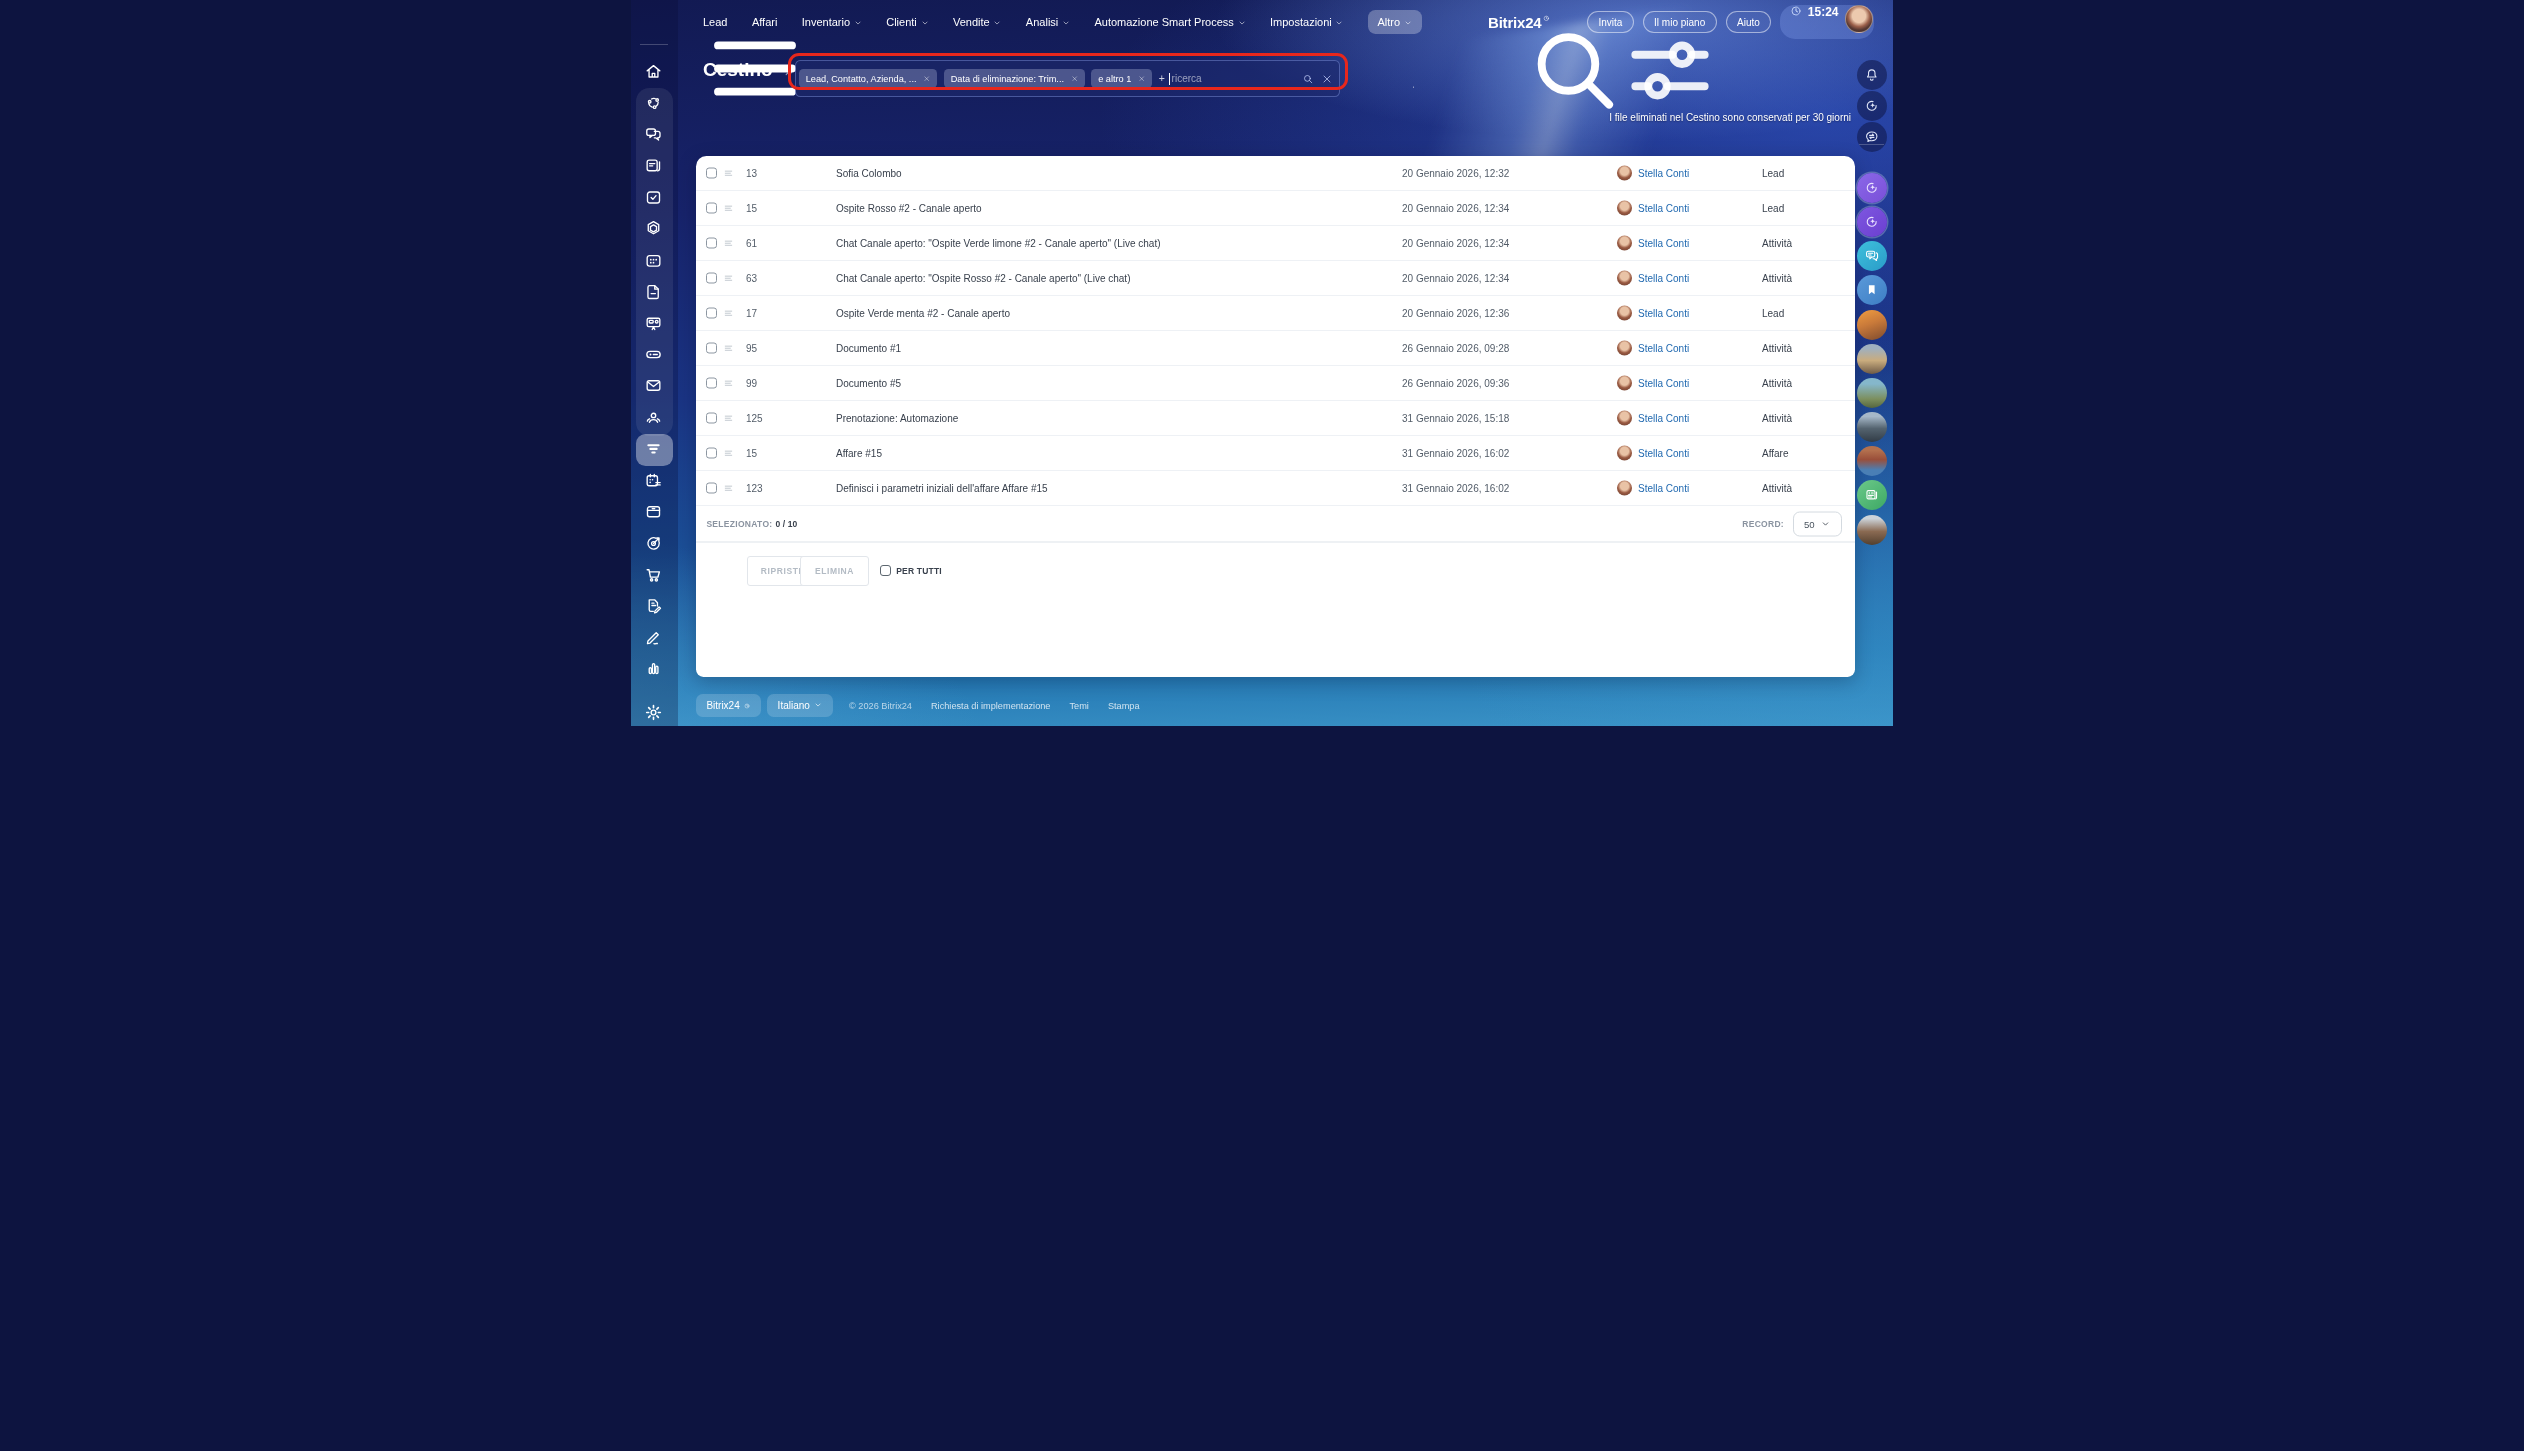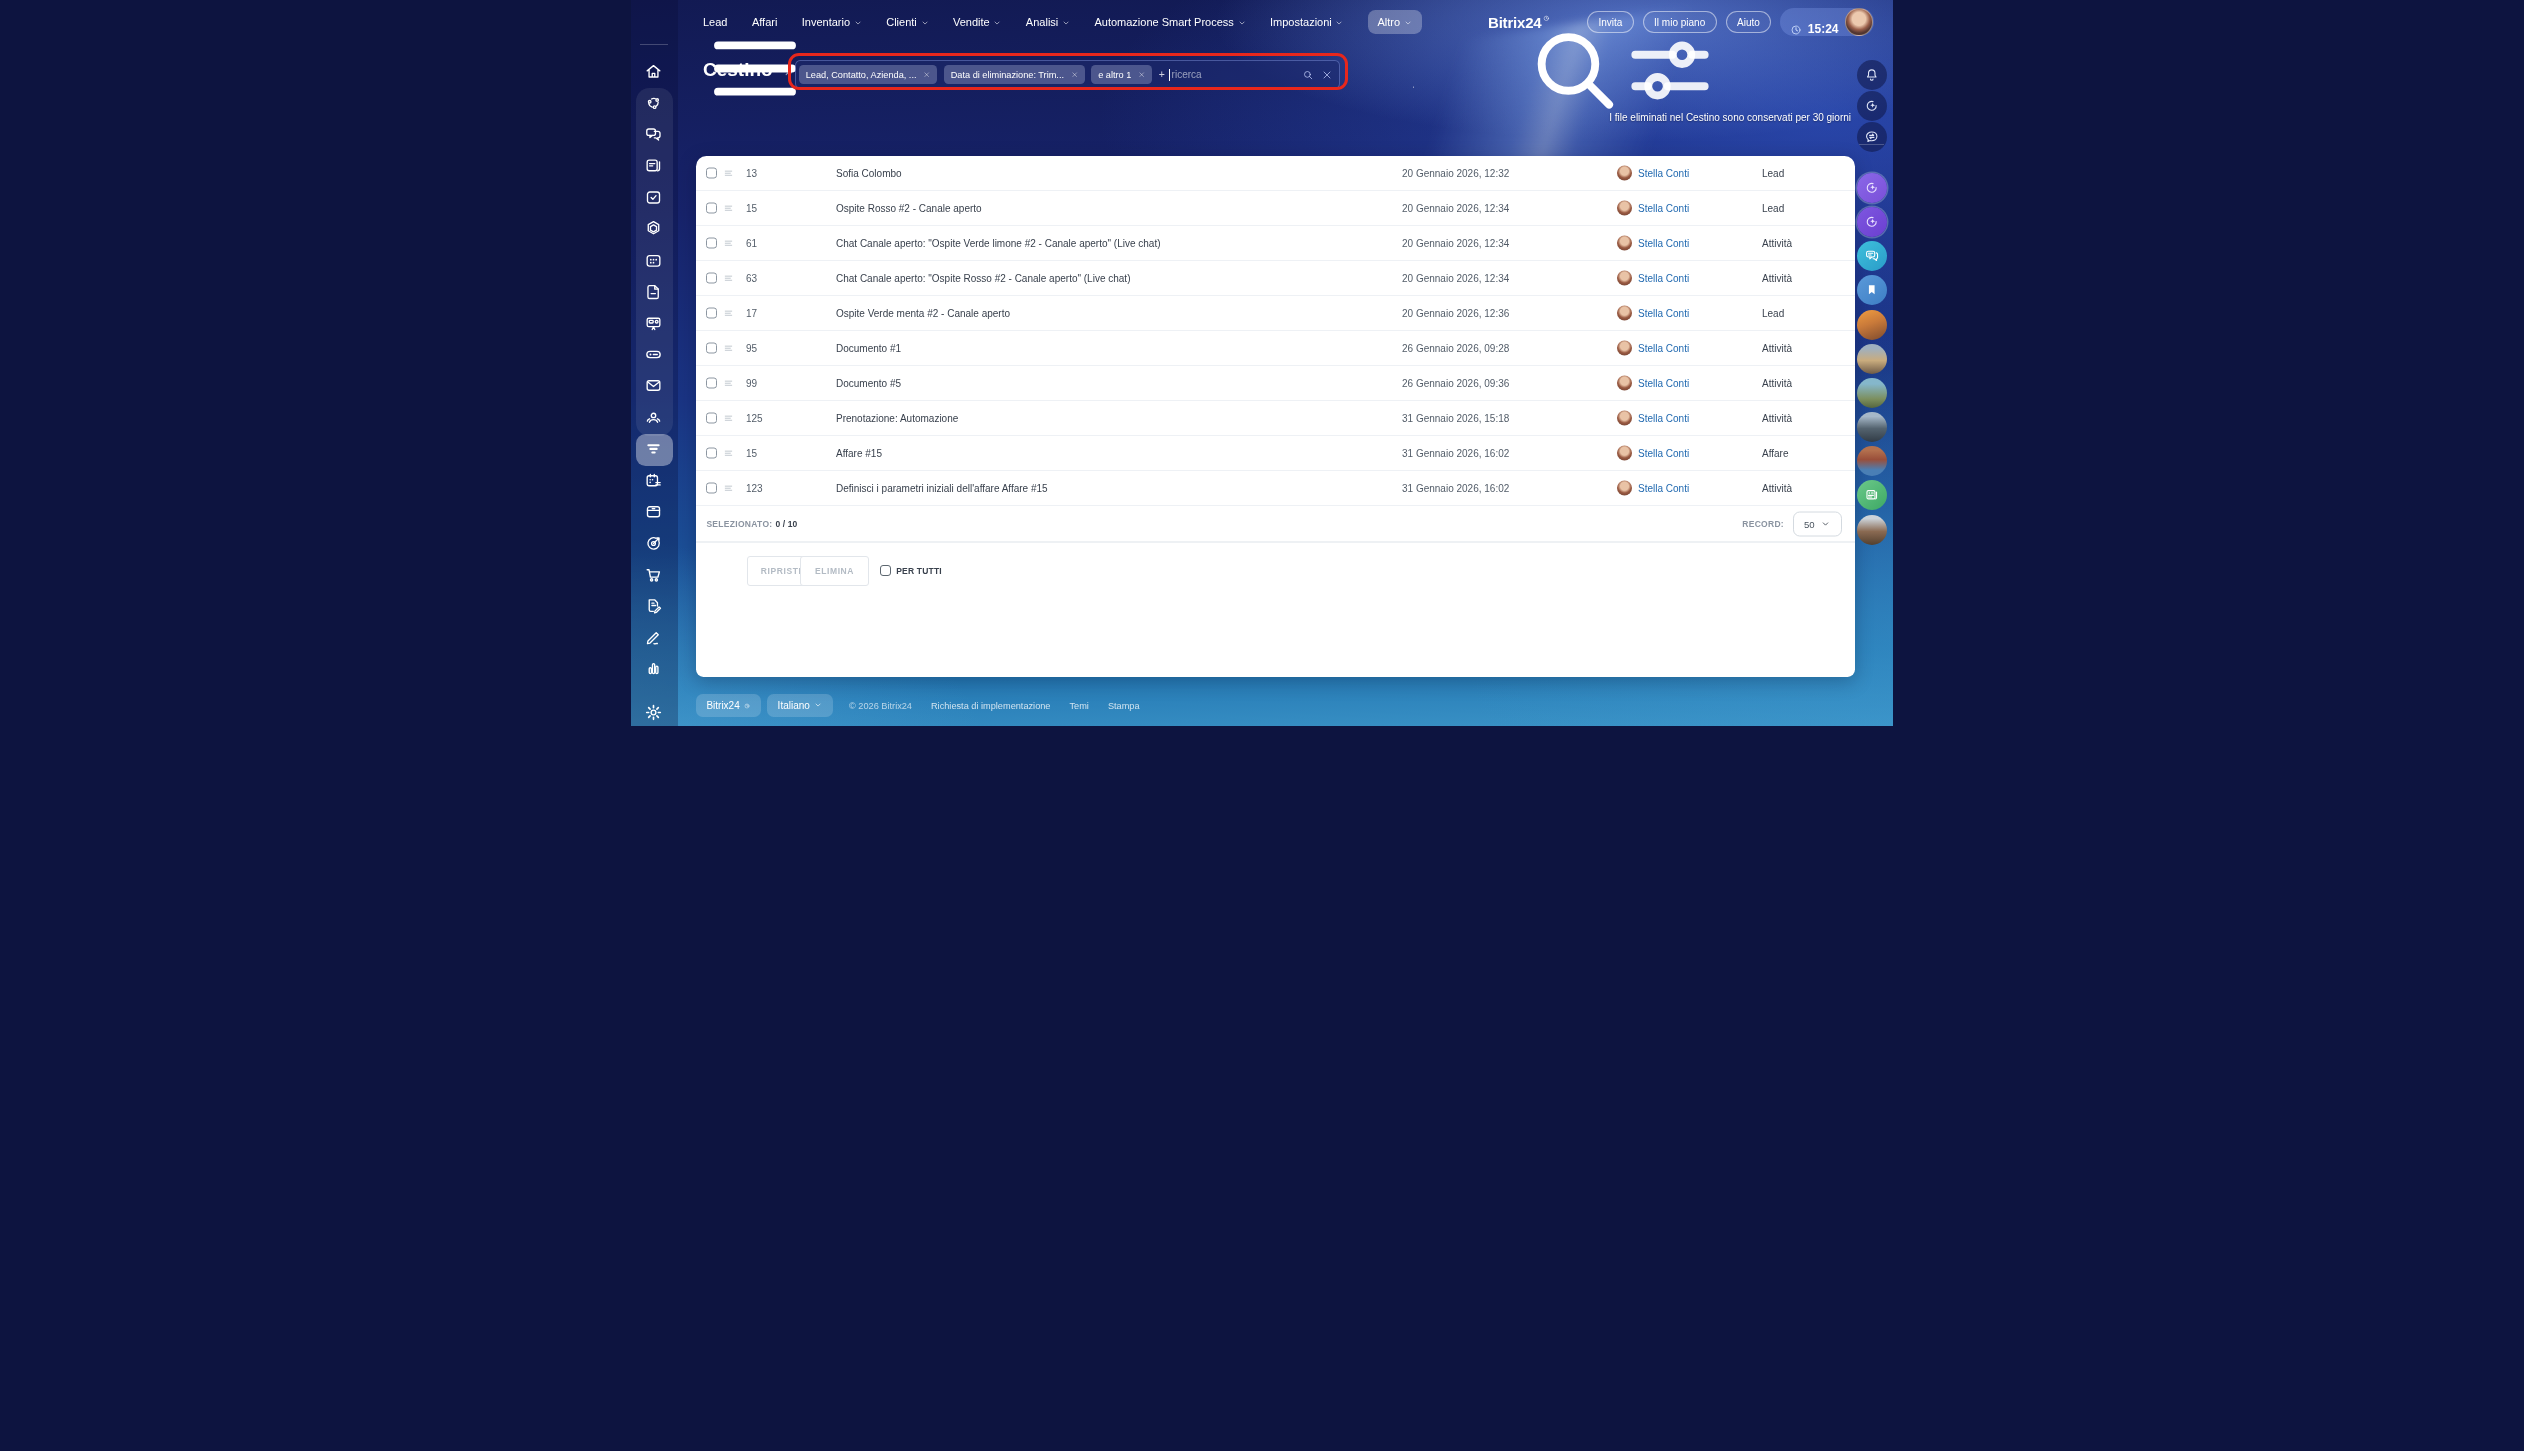--- a/index.html
+++ b/index.html
@@ -23,21 +23,21 @@
   .topnav{position:absolute;left:72px;top:0;height:44px;display:flex;align-items:center;gap:24.4px;z-index:5;}
   .nav-item{color:#fff;font-size:11px;display:flex;align-items:center;gap:3.7px;cursor:pointer;white-space:nowrap;}
   .nav-item .chev{width:8.1px;height:8.1px;color:rgba(255,255,255,.75);margin-top:1.5px;}
   .nav-item.active{background:rgba(255,255,255,.28);border-radius:7.4px;padding:6px 9.6px;}
   .topright{position:absolute;right:19px;top:0;height:44px;display:flex;align-items:center;gap:9px;z-index:5;}
   .tr-search{width:16.3px;height:16.3px;color:#fff;cursor:pointer;}
   .logo{color:#fff;font-size:15px;font-weight:700;letter-spacing:-0.2px;display:flex;align-items:flex-start;cursor:pointer;}
   .logo .tm{width:6.7px;height:6.7px;margin:1.5px 0 0 1.5px;color:#fff;}
   .tr-sliders{width:15px;height:15px;color:rgba(255,255,255,.9);cursor:pointer;margin-right:4.4px;}
   .pillbtn{border:0.7px solid rgba(255,255,255,.5);border-radius:12px;color:#fff;font-size:10px;padding:4.4px 10.4px;cursor:pointer;white-space:nowrap;background:rgba(255,255,255,.04);}
-  .timepill{display:flex;align-items:flex-end;gap:6px;background:rgba(150,180,255,.25);border-radius:15px;height:28px;padding:0 1.5px 0 9.6px;cursor:pointer;}
+  .timepill{display:flex;align-items:flex-start;gap:6px;background:rgba(150,180,255,.25);border-radius:15px;height:34px;padding:0 1.5px 0 9.6px;cursor:pointer;}
   .timepill .clk{width:12px;height:12px;color:rgba(210,225,255,.95);}
   .timepill .t{color:#fff;font-size:12px;font-weight:700;}
   .avatar{border-radius:50%;background:radial-gradient(circle at 50% 38%,#ecc9ae 0 32%,#9a5f4a 52%,#563832 68%,#332624 100%);}
   .timepill .avatar{width:28px;height:28px;border:0.7px solid rgba(255,255,255,.4);}
 
   
   .left-rail{position:absolute;left:0;top:0;bottom:0;width:47px;background:rgba(8,12,52,.28);z-index:4;}
   .rail-burger{position:absolute;left:13.3px;top:13.3px;width:19px;height:19px;color:#fff;cursor:pointer;}
   .rail-sep{position:absolute;left:9px;top:44px;width:28px;height:0.7px;background:rgba(255,255,255,.22);}
   .rail-group-bg{position:absolute;left:5.2px;top:88px;width:37px;height:348px;border-radius:13.3px;background:rgba(255,255,255,.08);}
@@ -60,21 +60,21 @@
   .rr-av2{background:linear-gradient(180deg,#9fb0bf 15%,#c9ac7e 55%,#6e5a46);}
   .rr-av3{background:linear-gradient(180deg,#85b7cb 20%,#7c8f5e 70%,#55663f);}
   .rr-av4{background:linear-gradient(180deg,#a6b8c8 15%,#54636f 55%,#323c46);}
   .rr-av5{background:linear-gradient(180deg,#b3704e 15%,#9a4f3a 45%,#4a7fb5 80%);}
   .rr-av6{background:linear-gradient(180deg,#ccd3d9 12%,#8a6a52 55%,#53402f);}
 
   
   .page-title{position:absolute;left:72px;top:59px;color:#fff;font-size:19px;font-weight:600;display:flex;align-items:center;gap:9px;z-index:3;}
   .pin{width:15px;height:15px;color:rgba(255,255,255,.6);cursor:pointer;}
   .annotation{position:absolute;left:157px;top:53px;width:560px;height:37px;border:3.7px solid #e8271c;border-radius:11px;z-index:6;pointer-events:none;}
-  .filterbar{position:absolute;left:164px;top:60px;width:545px;height:29px;background:rgba(30,42,110,.55);
+  .filterbar{position:absolute;left:164px;top:60px;width:545px;height:37px;background:rgba(30,42,110,.55);
     border:0.7px solid rgba(160,180,255,.35);border-radius:5.2px;display:flex;align-items:center;padding:0 6px 0 3px;gap:6.7px;z-index:5;}
   .chip{display:flex;align-items:center;gap:6.7px;background:rgba(225,232,255,.26);border-radius:4.4px;height:18.5px;padding:0 6.7px;color:#fff;font-size:9.2px;white-space:nowrap;cursor:pointer;}
   .chip .x{width:7.4px;height:7.4px;color:rgba(255,255,255,.8);cursor:pointer;}
   .fb-search{display:flex;align-items:center;gap:1.5px;flex:1;color:rgba(255,255,255,.55);font-size:10px;cursor:text;}
   .fb-search .plus{color:rgba(255,255,255,.8);margin-right:2.2px;font-size:10.4px;}
   .caret{width:1.5px;height:12px;background:#fff;animation:none;}
   .fb-icons{display:flex;align-items:center;gap:7.4px;color:rgba(200,212,255,.85);}
   .fb-icons svg{width:12px;height:12px;cursor:pointer;}
   .note{position:absolute;right:42px;top:112px;color:#fff;font-size:10px;z-index:3;text-shadow:0 0.7px 1.5px rgba(0,0,30,.4);}
 

